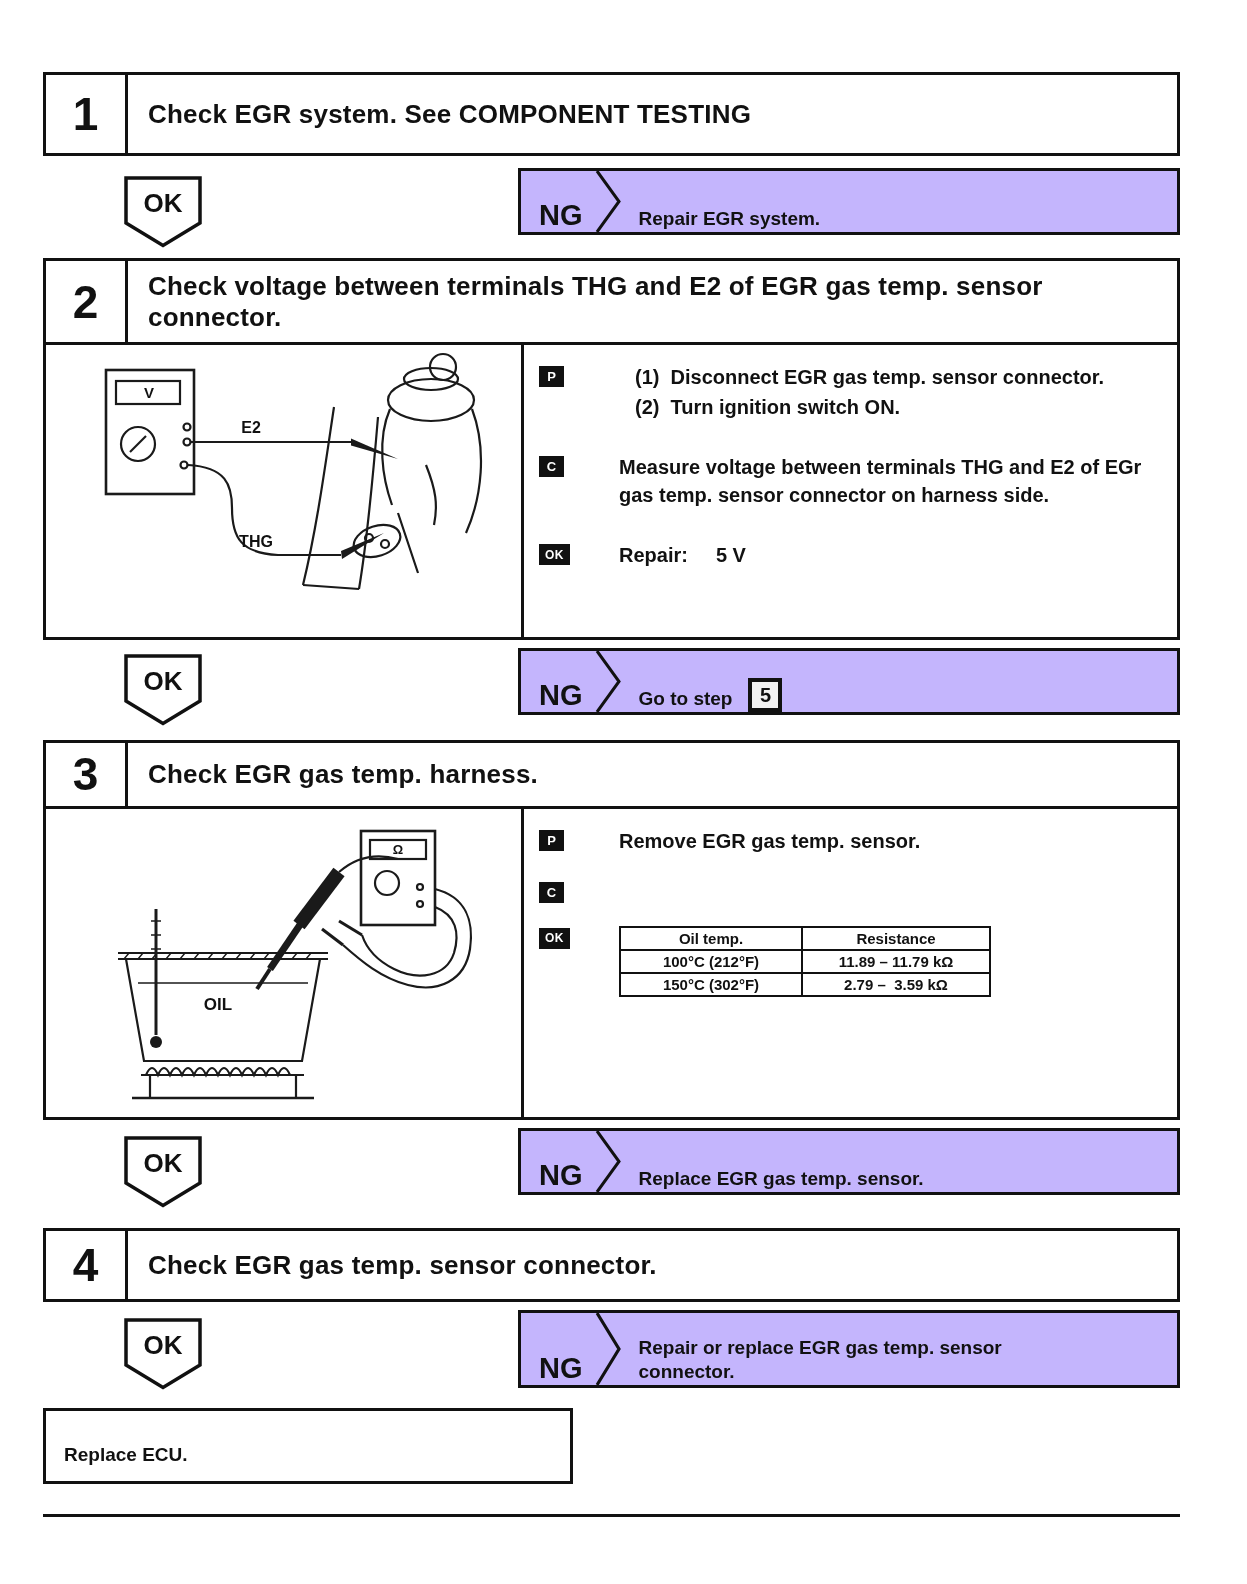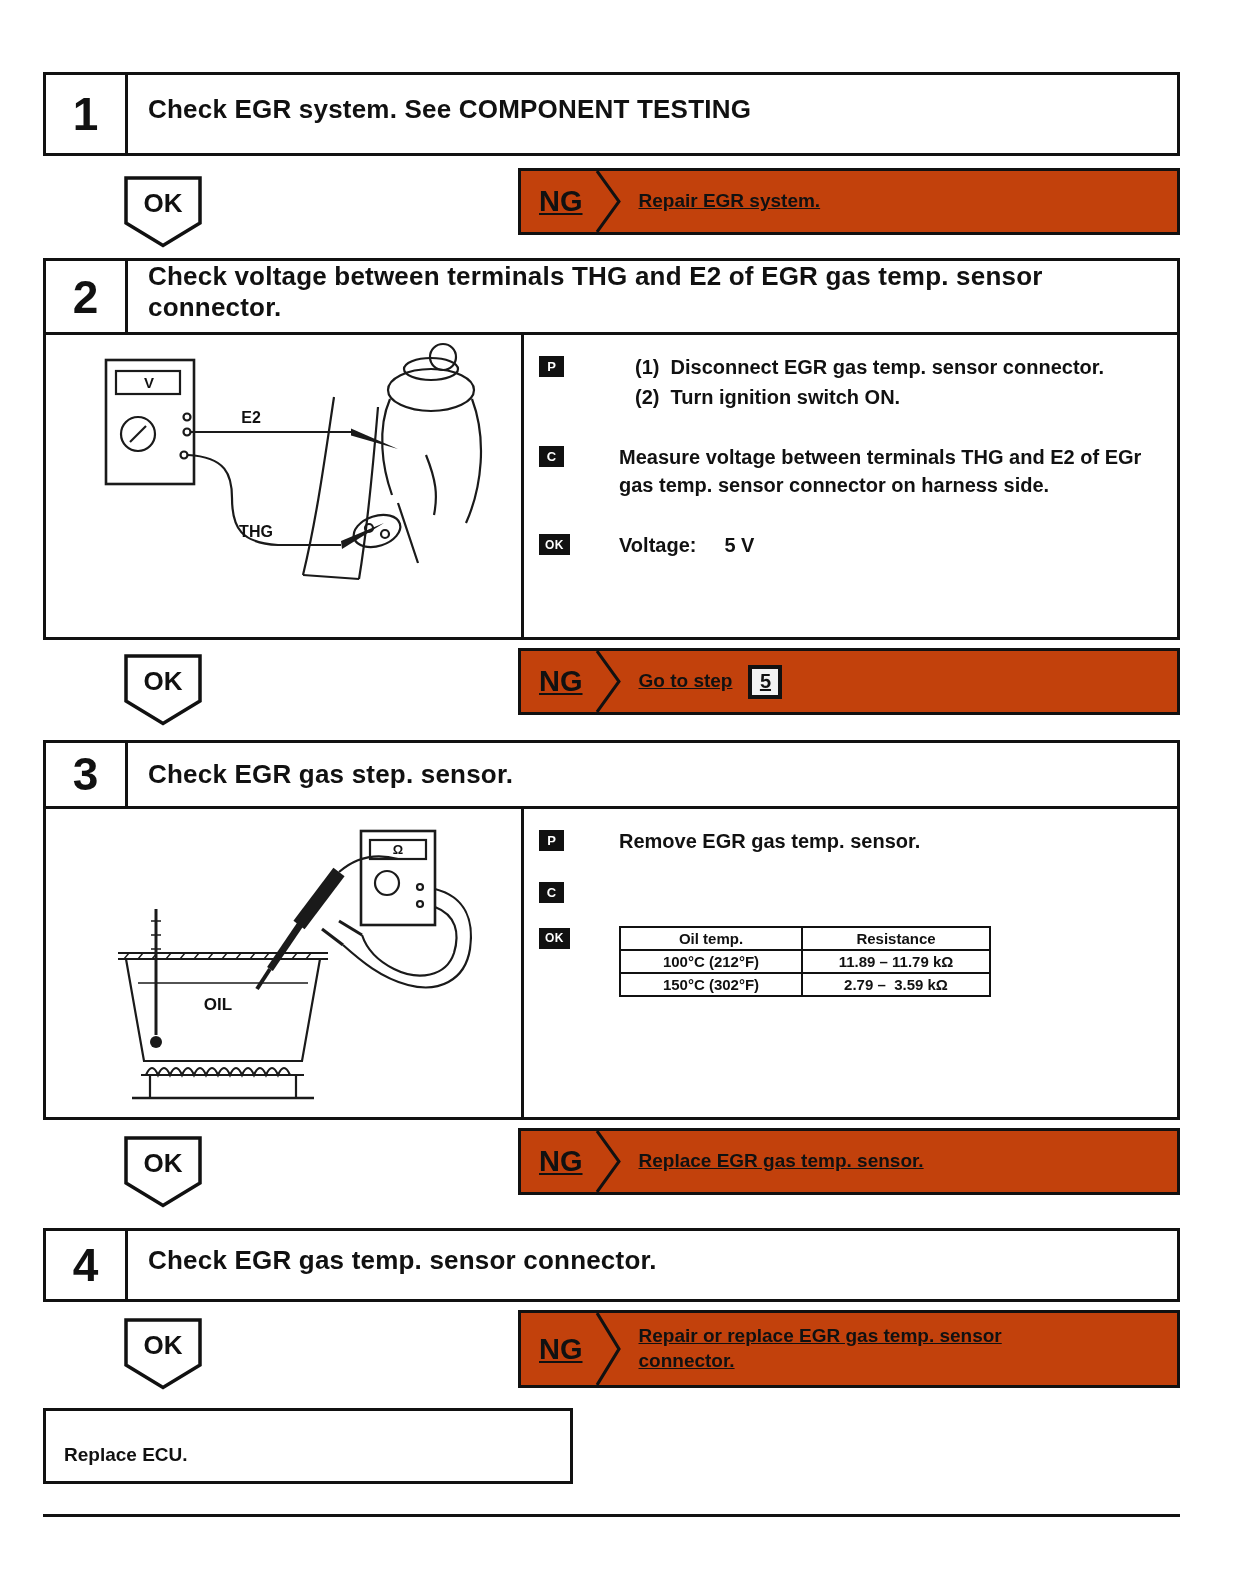--- a/index.html
+++ b/index.html
@@ -17,39 +17,39 @@
   .step-header { display:flex; align-items:stretch; }
   .hdr-only .step-header { flex:1; }
   .step-num {
     flex:0 0 82px; width:82px; border-right:3px solid #111;
     display:flex; align-items:center; justify-content:center;
     font-size:46px; font-weight:bold;
   }
   .step-title {
     flex:1; display:flex; align-items:center;
     font-size:26px; font-weight:bold; line-height:1.18;
-    padding:0 24px 10px 20px; letter-spacing:0.2px;
+    padding:10px 24px 10px 20px; letter-spacing:0.2px;
   }
   .step-content { flex:1; display:flex; border-top:3px solid #111; }
   .diagram-cell { flex:0 0 475px; position:relative; }
   .instr-cell { flex:1; border-left:3px solid #111; padding:18px 22px 14px 15px; }
 
   .instr-row { display:flex; align-items:flex-start; }
   .badge-col { flex:0 0 80px; width:80px; padding-top:3px; }
   .badge {
     background:#111; color:#fff; font-weight:bold; font-size:13px;
     width:25px; height:21px; display:flex; align-items:center; justify-content:center;
   }
   .badge.ok-badge { width:31px; font-size:12px; letter-spacing:0.5px; }
   .instr-text { flex:1; font-size:20px; font-weight:600; line-height:1.4; }
   .instr-text .line { margin-bottom:2px;margin-left:16px; }
   .spec-value { margin-left:28px; }
 
   
-  .ng-box { border:3px solid #111; background:#c2410c; display:flex; align-items:center; overflow:hidden;text-decoration:underline; }
+  .ng-box { border:3px solid #111; background:#c4b5fd; display:flex; align-items:flex-end; overflow:hidden; }
   .ng-label { font-size:29px; font-weight:bold; padding:0 12px 0 18px; }
   .ng-chevron { height:100%; width:26px; flex:0 0 26px; }
   .ng-text { font-size:19px; font-weight:bold; line-height:1.3; padding-left:18px; }
   .step-ref-box {
     display:inline-flex; align-items:center; justify-content:center;
     border:4px solid #111; width:34px; height:34px;
     font-size:20px; font-weight:bold; margin-left:16px; flex:0 0 auto;
     background:#f2f2f2;
   }
 
@@ -151,21 +151,21 @@
           <div class="badge-col">
               <span class="badge">C</span>
             </div>
           <div class="instr-text">Measure voltage between terminals THG and E2 of EGr gas temp. sensor connector on harness side.</div>
         </div>
         <div class="instr-row">
           <div class="badge-col">
               <span class="badge ok-badge">OK</span>
             </div>
           <div class="instr-text">
-            <span>Voltage:</span><span class="spec-value">5 V</span>
+            <span>Repair:</span><span class="spec-value">5 V</span>
           </div>
         </div>
       </div>
     </div>
   </section>
 
   <div class="ng-box abs" style="left:518px; top:648px; width:662px; height:67px;">
     <span class="ng-label">NG</span>
     <svg class="ng-chevron" viewBox="0 0 26 61" preserveAspectRatio="none">
       <path d="M2 0 L24 30.5 L2 61" fill="none" stroke="#111" stroke-width="3"></path>
@@ -177,21 +177,21 @@
   <div class="abs" style="left:124px; top:654px;">
     <svg width="78" height="72" viewBox="0 0 78 72">
       <path d="M2 2 H76 V47 L39 69.5 L2 47 Z" fill="#fff" stroke="#111" stroke-width="3.5"></path>
       <text x="39" y="27" text-anchor="middle" dominant-baseline="central" font-size="26" font-weight="bold">OK</text>
     </svg>
   </div>
 
   <section class="step-block abs" style="left:43px; top:740px; width:1137px; height:380px;">
     <div class="step-header">
       <div class="step-num">3</div>
-      <div class="step-title" style="padding-top:16px; padding-bottom:16px;">Check EGR gas step. sensor.</div>
+      <div class="step-title" style="padding-top:16px; padding-bottom:16px;">Check EGR gas temp. harness.</div>
     </div>
     <div class="step-content">
       <div class="diagram-cell">
         <svg width="475" height="293" viewBox="0 0 475 293">
           <g fill="none" stroke="#1a1a1a" stroke-width="2.2">
 
             <rect x="315" y="22" width="74" height="94" stroke-width="2.6"></rect>
             <rect x="324" y="31" width="56" height="19"></rect>
             <circle cx="341" cy="74" r="12"></circle>
             <circle cx="374" cy="78" r="3"></circle>

